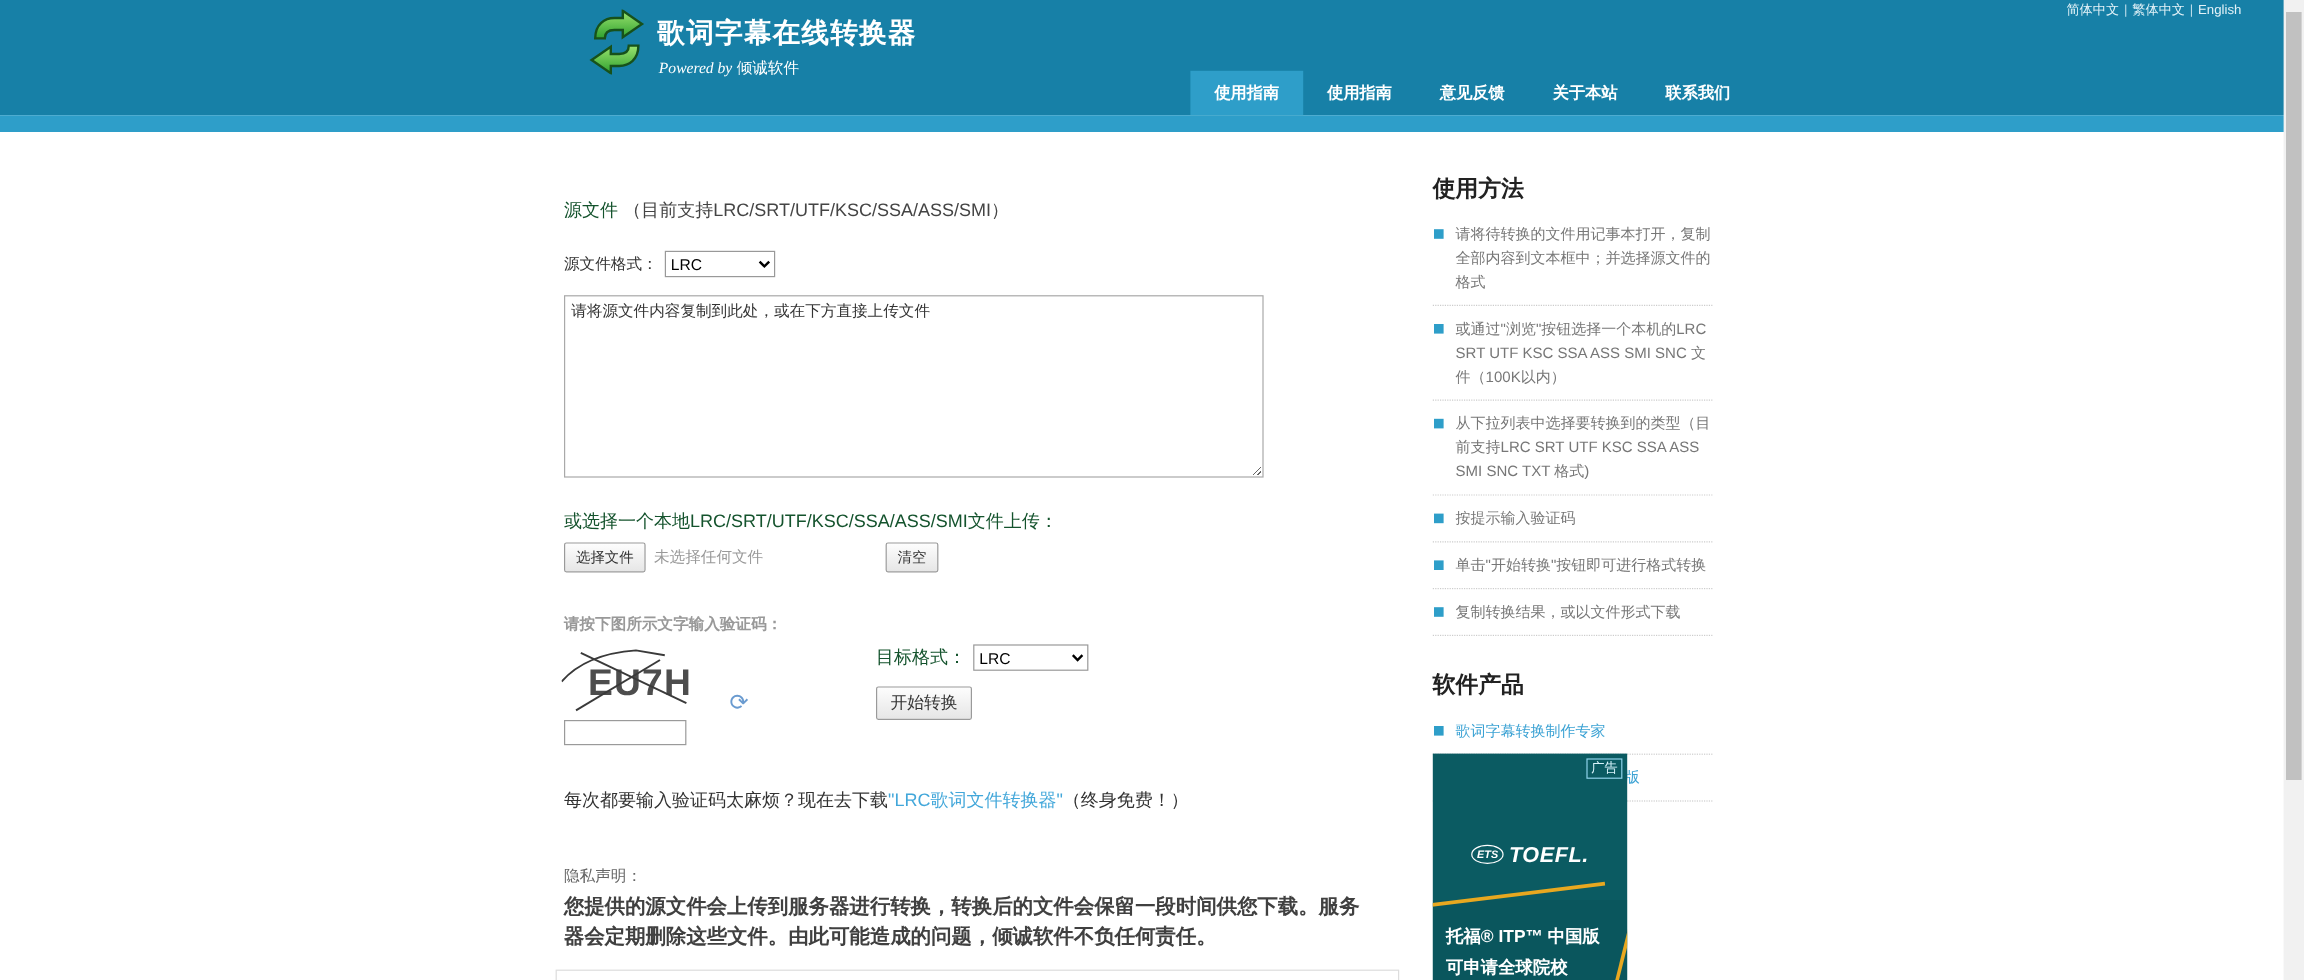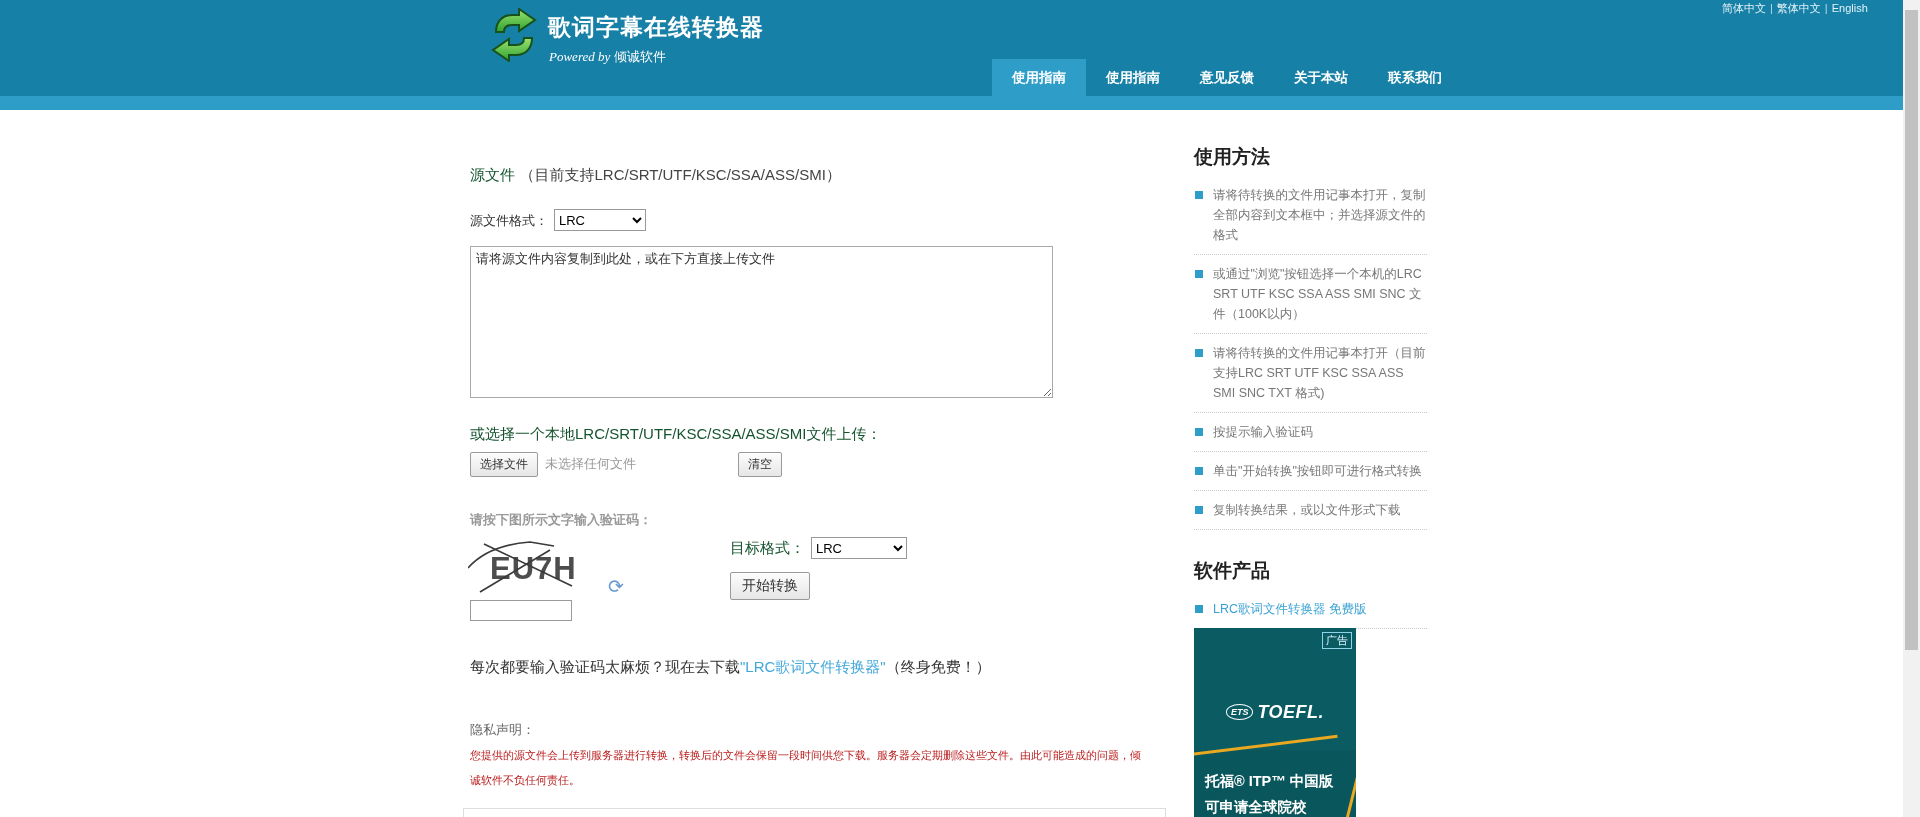--- a/index.html
+++ b/index.html
@@ -41,21 +41,21 @@
   .no-file { font-size:13px; color:#999; margin-left:7px; }
 
   .captcha-prompt { font-size:13px; font-weight:bold; color:#999; }
   .captcha-input { width:102px; height:21px; border:1px solid #9a9a9a; font-size:13px; padding:0 4px; }
   .refresh-icon { font-size:19px; color:#6a9bd0; cursor:pointer; line-height:1; }
 
   .promo { font-size:15px; color:#333; }
   .promo a { color:#42A7DA; text-decoration:none; cursor:pointer; }
 
   .privacy-title { font-size:13px; color:#666; }
-  .privacy-body { font-size:11px; color:#b91c1c; width:672px; line-height:25px; }
+  .privacy-body { font-size:17px; color:#404040; width:672px; line-height:25px;font-weight:bold; }
 
   .bottom-box { left:463px; top:808px; width:703px; height:40px; border:1px solid #ddd; background:#fff; }
 
   
   .sidebar { left:1194px; top:144px; width:233px; }
   .side-title { font-size:19px; font-weight:bold; color:#222; margin-bottom:6px; }
   .side-list { list-style:none; }
   .side-list li { position:relative; padding:9px 0 9px 19px; border-bottom:1px dotted #ccc;
                   font-size:12.5px; color:#777; line-height:20px; cursor:default; }
   .side-list li::before { content:""; position:absolute; left:1px; top:15px; width:8px; height:8px; background:#2E9EC9; }
@@ -164,27 +164,28 @@
   <div class="abs privacy-title" style="left:470px; top:721px;">隐私声明：</div>
   <div class="abs privacy-body" style="left:470px; top:743px;">您提供的源文件会上传到服务器进行转换，转换后的文件会保留一段时间供您下载。服务器会定期删除这些文件。由此可能造成的问题，倾诚软件不负任何责任。</div>
 
   <div class="abs bottom-box"></div>
 
   <div class="abs sidebar">
     <div class="side-title">使用方法</div>
     <ul class="side-list">
       <li>请将待转换的文件用记事本打开，复制全部内容到文本框中；并选择源文件的格式</li>
       <li>或通过"浏览"按钮选择一个本机的LRC SRT UTF KSC SSA ASS SMI SNC 文件（100K以内）</li>
-      <li>请将待转换的文件用记事本打开（目前支持LRC SRT UTF KSC SSA ASS SMI SNC TXT 格式)</li>
+      <li>从下拉列表中选择要转换到的类型（目前支持LRC SRT UTF KSC SSA ASS SMI SNC TXT 格式)</li>
       <li>按提示输入验证码</li>
       <li>单击"开始转换"按钮即可进行格式转换</li>
       <li>复制转换结果，或以文件形式下载</li>
     </ul>
     <div class="side-title products-title">软件产品</div>
     <ul class="side-list links">
+      <li><a>歌词字幕转换制作专家</a></li>
       <li><a>LRC歌词文件转换器 免费版</a></li>
     </ul>
   </div>
 
   <div class="abs ad">
     <div class="ad-badge">广告</div>
     <div class="ad-logo">
       <span class="ets-oval">ETS</span><span class="toefl">TOEFL.</span>
     </div>
     <div class="ad-panel"></div>

